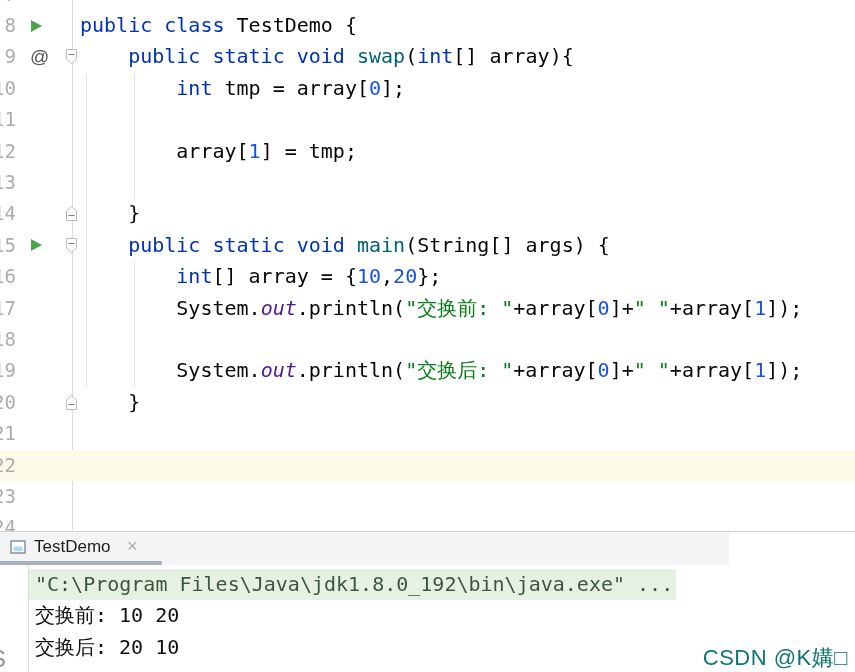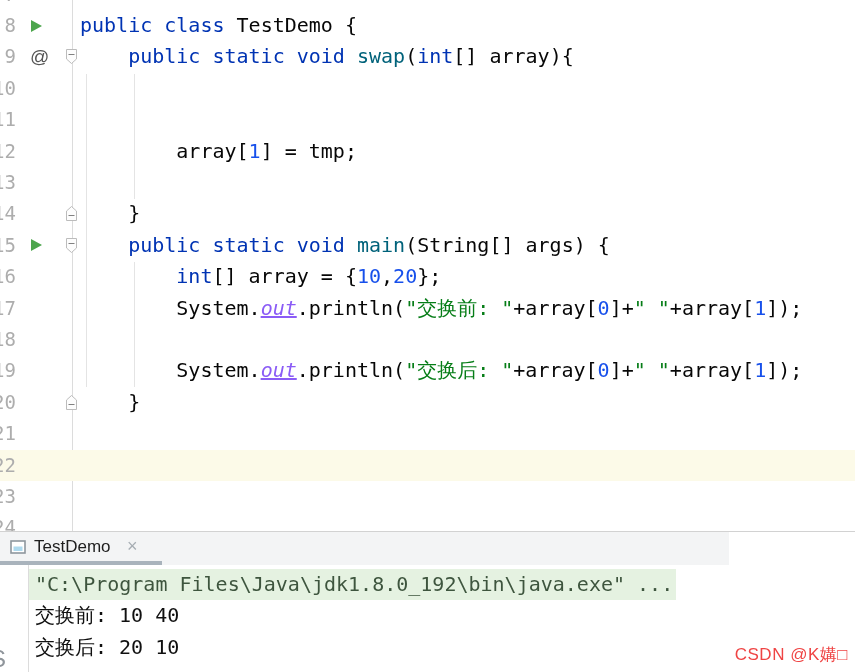--- a/index.html
+++ b/index.html
@@ -22,42 +22,42 @@
   .at-ic{position:absolute;left:30px;font-size:19px;line-height:31.4px;color:#555;}
   .fold{position:absolute;left:65px;top:7px;width:13px;height:17px;}
   .code{
     position:absolute;left:80px;white-space:pre;
     font-family:"DejaVu Sans Mono",monospace;font-size:20px;line-height:31.4px;color:#070707;
   }
   .c-kw{color:#0033B3;}
   .c-decl{color:#00627A;}
   .c-num{color:#1750EB;}
   .c-str{color:#067D17;}
-  .c-field{color:#8b5cf6;font-style:italic;text-decoration:underline;}
+  .c-field{color:#4c1d95;font-style:italic;}
   .c-ital{font-style:italic;}
   .c-pl{color:#070707;}
   
   .panel-border{position:absolute;left:0;top:531px;width:855px;height:1px;background:#d2d2d2;}
   .tab-bar{position:absolute;left:0;top:532px;width:729px;height:33px;background:#F3F4F5;}
   .run-tab{position:absolute;left:0;top:0;height:29px;cursor:default;}
   .tab-icon{position:absolute;left:10px;top:7px;width:16px;height:16px;}
   .tab-label{position:absolute;left:34px;top:0;line-height:30px;font-size:17px;color:#1e1e1e;white-space:nowrap;}
   .tab-close{position:absolute;left:127px;top:0;line-height:29px;font-size:18px;color:#A6ADB3;}
   .tab-underline{position:absolute;left:0;top:29px;width:162px;height:4px;background:#A9B3BC;}
   .console{position:absolute;left:0;top:565px;width:855px;height:107px;background:#fff;overflow:hidden;}
   .console-sep{position:absolute;left:28px;top:0;width:1px;height:107px;background:#dcdcdc;}
   .console-row{position:absolute;left:0;width:100%;height:31.4px;
     font-family:"DejaVu Sans Mono",monospace;font-size:20px;line-height:31.4px;white-space:pre;}
   .console-row .txt{position:absolute;left:35px;}
   .console-row.exec .bg{position:absolute;left:29px;top:0;width:647px;height:31.4px;background:#E5F2E1;}
   .console-row.exec .txt{color:#3E553E;}
   .console-row.stdout .txt{color:#101010;}
   .gut-frag{position:absolute;color:#B4BAC0;font-family:"Liberation Sans",sans-serif;}
   .watermark{
-    position:absolute;right:7px;top:643px;font-size:17px;color:#ef4444;letter-spacing:.5px;
+    position:absolute;right:7px;top:643px;font-size:22px;color:#0f766e;letter-spacing:.5px;
   }
 </style>
 </head>
 <body>
 
 <div class="editor">
   <div class="indent-guide" style="left:86px;top:74px;height:313px;"></div>
   <div class="indent-guide" style="left:134px;top:74px;height:125px;"></div>
   <div class="indent-guide" style="left:134px;top:262px;height:125px;"></div>
   <div class="gutter-sep"></div>
@@ -75,20 +75,21 @@
         <span class="lnum">9</span>
         <span class="at-ic">@</span>
         <span class="fold"><svg width="13" height="17" viewBox="0 0 13 17">
             <path d="M1.5 1.5 H11.5 V11 L6.5 15.5 L1.5 11 Z" fill="#FDFDFD" stroke="#BCBCBC"></path>
             <path d="M3.5 6.5 H9.5" stroke="#818181"></path>
           </svg></span>
         <span class="code"><span class="c-kw">    public static void </span><span class="c-decl">swap</span><span class="c-pl">(</span><span class="c-kw">int</span><span class="c-pl">[] array){</span></span>
       </div>
       <div class="code-row" style="top: 72.8px;">
         <span class="lnum">10</span>
+        <span class="code"><span class="c-pl">        </span><span class="c-kw">int</span><span class="c-pl"> tmp = array[</span><span class="c-num">0</span><span class="c-pl">];</span></span>
       </div>
       <div class="code-row" style="top: 104.2px;">
         <span class="lnum">11</span>
       </div>
       <div class="code-row" style="top: 135.6px;">
         <span class="lnum">12</span>
         <span class="code"><span class="c-pl">        array[</span><span class="c-num">1</span><span class="c-pl">] = tmp;</span></span>
       </div>
       <div class="code-row" style="top: 167px;">
         <span class="lnum">13</span>
@@ -168,18 +169,18 @@
   </div>
   <div class="tab-underline"></div>
 </div>
 
 <div class="console">
   <div class="console-sep"></div>
 
   <span class="gut-frag" style="left:-10px;top:80px;font-size:24px;color:#8F959B;">S</span>
   <div id="console-lines">
       <div class="console-row exec" style="top: 4px;"><span class="bg"></span><span class="txt">"C:\Program Files\Java\jdk1.8.0_192\bin\java.exe" ...</span></div>
-      <div class="console-row stdout" style="top: 35.4px;"><span class="txt">交换前: 10 40</span></div>
+      <div class="console-row stdout" style="top: 35.4px;"><span class="txt">交换前: 10 20</span></div>
       <div class="console-row stdout" style="top: 66.8px;"><span class="txt">交换后: 20 10</span></div>
     </div>
 </div>
 
 <div class="watermark">CSDN @K媾□</div>
 
 </body></html>

